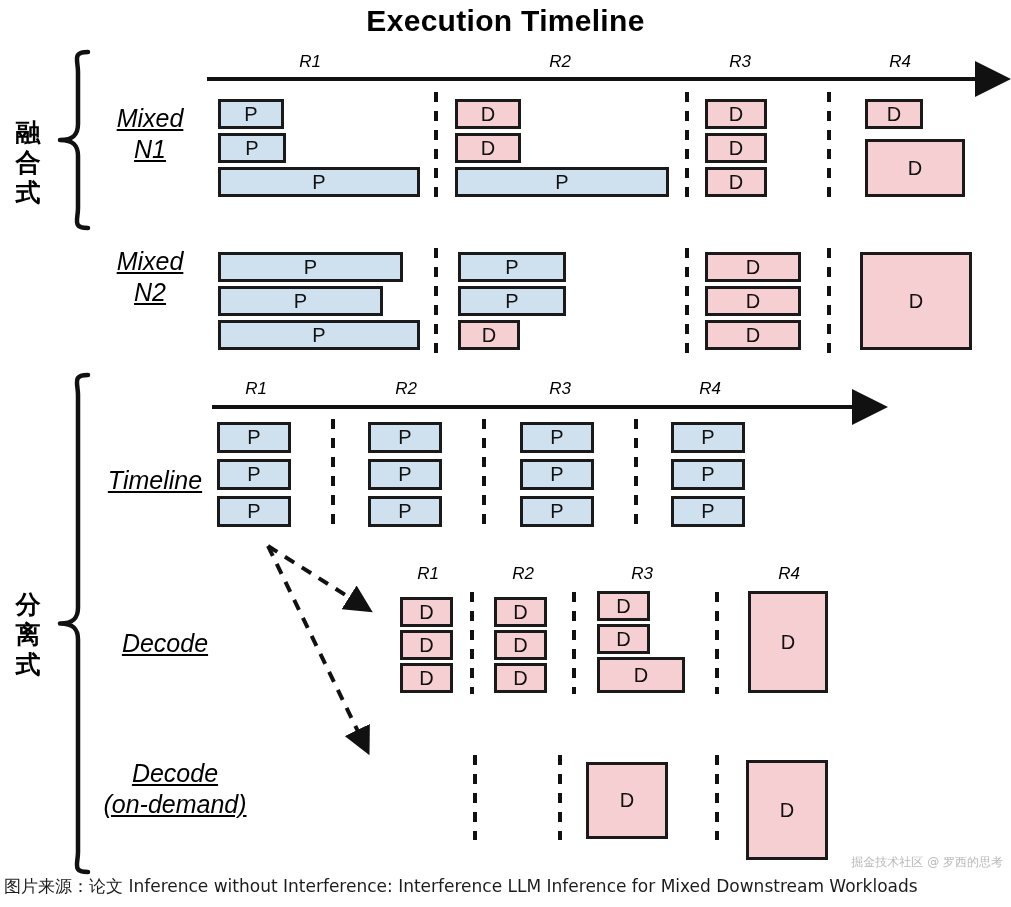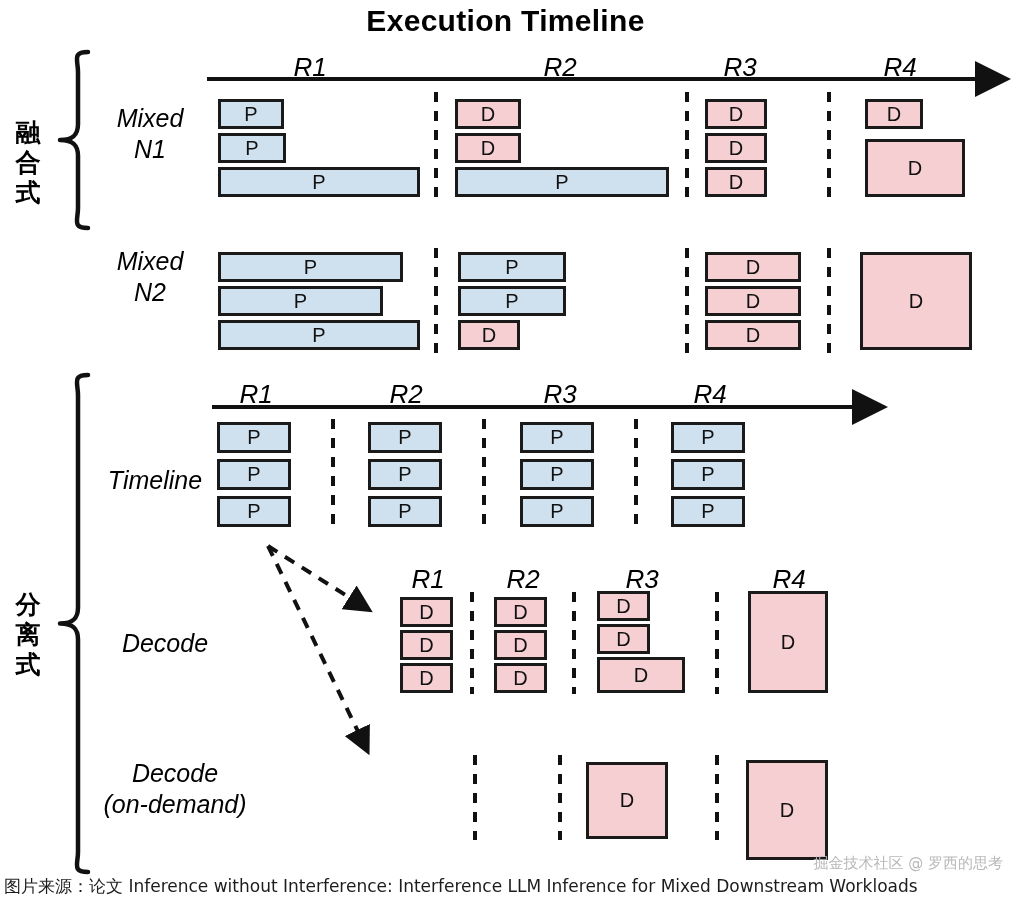--- a/index.html
+++ b/index.html
@@ -52,27 +52,28 @@
 
   
   .row-label {
     position: absolute;
     font-style: italic;
     font-size: 25px;
     line-height: 31px;
     font-weight: 500;
     text-align: center;
     white-space: pre-line;
+    text-decoration: underline;
   }
 
   
   .rtick {
     position: absolute;
     font-style: italic;
-    font-size: 26px;
+    font-size: 17px;
     font-weight: 500;
     text-align: center;
     width: 60px;
   }
 
   
   .blk {
     position: absolute;
     box-sizing: border-box;
     border: 3px solid #1a1a1a;
@@ -93,21 +94,21 @@
     font-family: "DejaVu Sans", sans-serif;
     font-size: 17px;
     color: #1c1c1c;
     white-space: nowrap;
   }
   .watermark {
     position: absolute;
     right: 8px;
     top: 854px;
     font-family: "DejaVu Sans", sans-serif;
-    font-size: 15px;
+    font-size: 12px;
     color: #b9b9b9;
     white-space: nowrap;
   }
 </style>
 </head>
 <body>
 
 <div id="stage">
 
   <div class="title">Execution Timeline</div>

